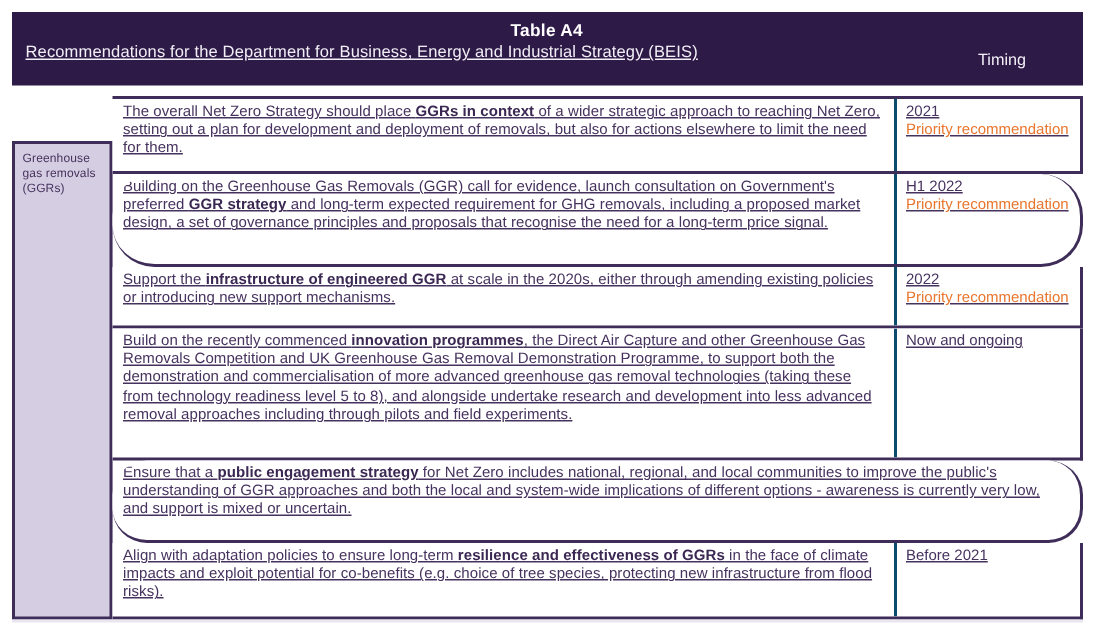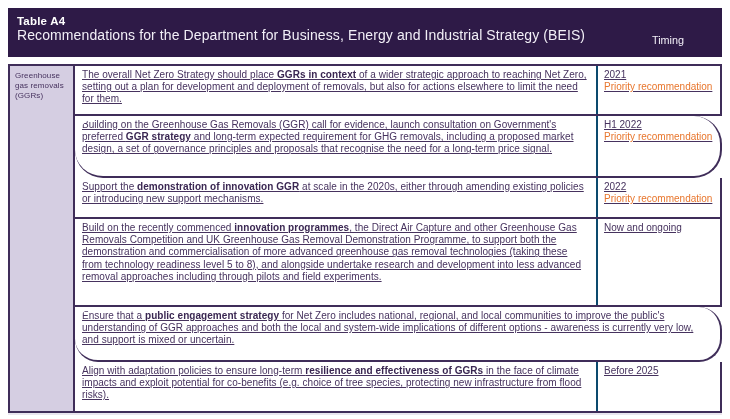--- a/index.html
+++ b/index.html
@@ -25,26 +25,28 @@
     background: #2e1a47;
     color: #ffffff;
     box-sizing: border-box;
     padding: 6px 10px 0 9px;
   }
   .header .title {
     font-size: 11.5px;
     font-weight: bold;
     letter-spacing: 0.2px;
     line-height: 14px;
+    text-align: center;
   }
   .header .subtitle {
-    font-size: 14px;
+    font-size: 11px;
     letter-spacing: 0.1px;
     line-height: 14px;
     color: #f2eff7;
+    text-decoration: underline;
   }
   .header .timing-label {
     position: absolute;
     left: 644px;
     top: 26px;
     font-size: 10.8px;
     color: #f2eff7;
   }
   
   .tbody {
@@ -58,20 +60,21 @@
   .left-cell {
     width: 67px;
     box-sizing: border-box;
     border: 2px solid #3f2d59;
     background: #d5cee2;
     color: #46325e;
     font-size: 8px;
     line-height: 10px;
     padding: 5px 4px 0 5px;
     letter-spacing: 0.1px;
+    margin-top: 30px;
   }
   .rows {
     flex: 1;
     display: flex;
     flex-direction: column;
   }
   .row {
     display: flex;
     box-sizing: border-box;
     border: 2px solid #3f2d59;
@@ -147,21 +150,21 @@
 
       <div class="row row-2">
         <div class="cell main"><span>Building on the Greenhouse Gas Removals (GGR) call for evidence, launch consultation on Government's preferred </span><b>GGR strategy</b><span> and long-term expected requirement for GHG removals, including a proposed market design, a set of governance principles and proposals that recognise the need for a long-term price signal.</span></div>
         <div class="cell timing">
           <div>H1 2022</div>
           <div class="priority">Priority recommendation</div>
         </div>
       </div>
 
       <div class="row row-3">
-        <div class="cell main"><span>Support the </span><b>demonstration of innovation GGR</b><span> at scale in the 2020s, either through amending existing policies or introducing new support mechanisms.</span></div>
+        <div class="cell main"><span>Support the </span><b>infrastructure of engineered GGR</b><span> at scale in the 2020s, either through amending existing policies or introducing new support mechanisms.</span></div>
         <div class="cell timing">
           <div>2022</div>
           <div class="priority">Priority recommendation</div>
         </div>
       </div>
 
       <div class="row row-4">
         <div class="cell main"><span>Build on the recently commenced </span><b>innovation programmes</b><span>, the Direct Air Capture and other Greenhouse Gas Removals Competition and UK Greenhouse Gas Removal Demonstration Programme, to support both the demonstration and commercialisation of more advanced greenhouse gas removal technologies (taking these from technology readiness level 5 to 8), and alongside undertake research and development into less advanced removal approaches including through pilots and field experiments.</span></div>
         <div class="cell timing">
           <div>Now and ongoing</div>
@@ -169,21 +172,21 @@
         </div>
       </div>
 
       <div class="row row-5">
         <div class="cell main"><span>Ensure that a </span><b>public engagement strategy</b><span> for Net Zero includes national, regional, and local communities to improve the public's understanding of GGR approaches and both the local and system-wide implications of different options - awareness is currently very low, and support is mixed or uncertain.</span></div>
       </div>
 
       <div class="row row-6">
         <div class="cell main"><span>Align with adaptation policies to ensure long-term </span><b>resilience and effectiveness of GGRs</b><span> in the face of climate impacts and exploit potential for co-benefits (e.g. choice of tree species, protecting new infrastructure from flood risks).</span></div>
         <div class="cell timing">
-          <div>Before 2025</div>
+          <div>Before 2021</div>
           <div class="priority"></div>
         </div>
       </div>
 
     </div>
   </div>
 
   <div class="cutoff-line"></div>
 
 </div>

